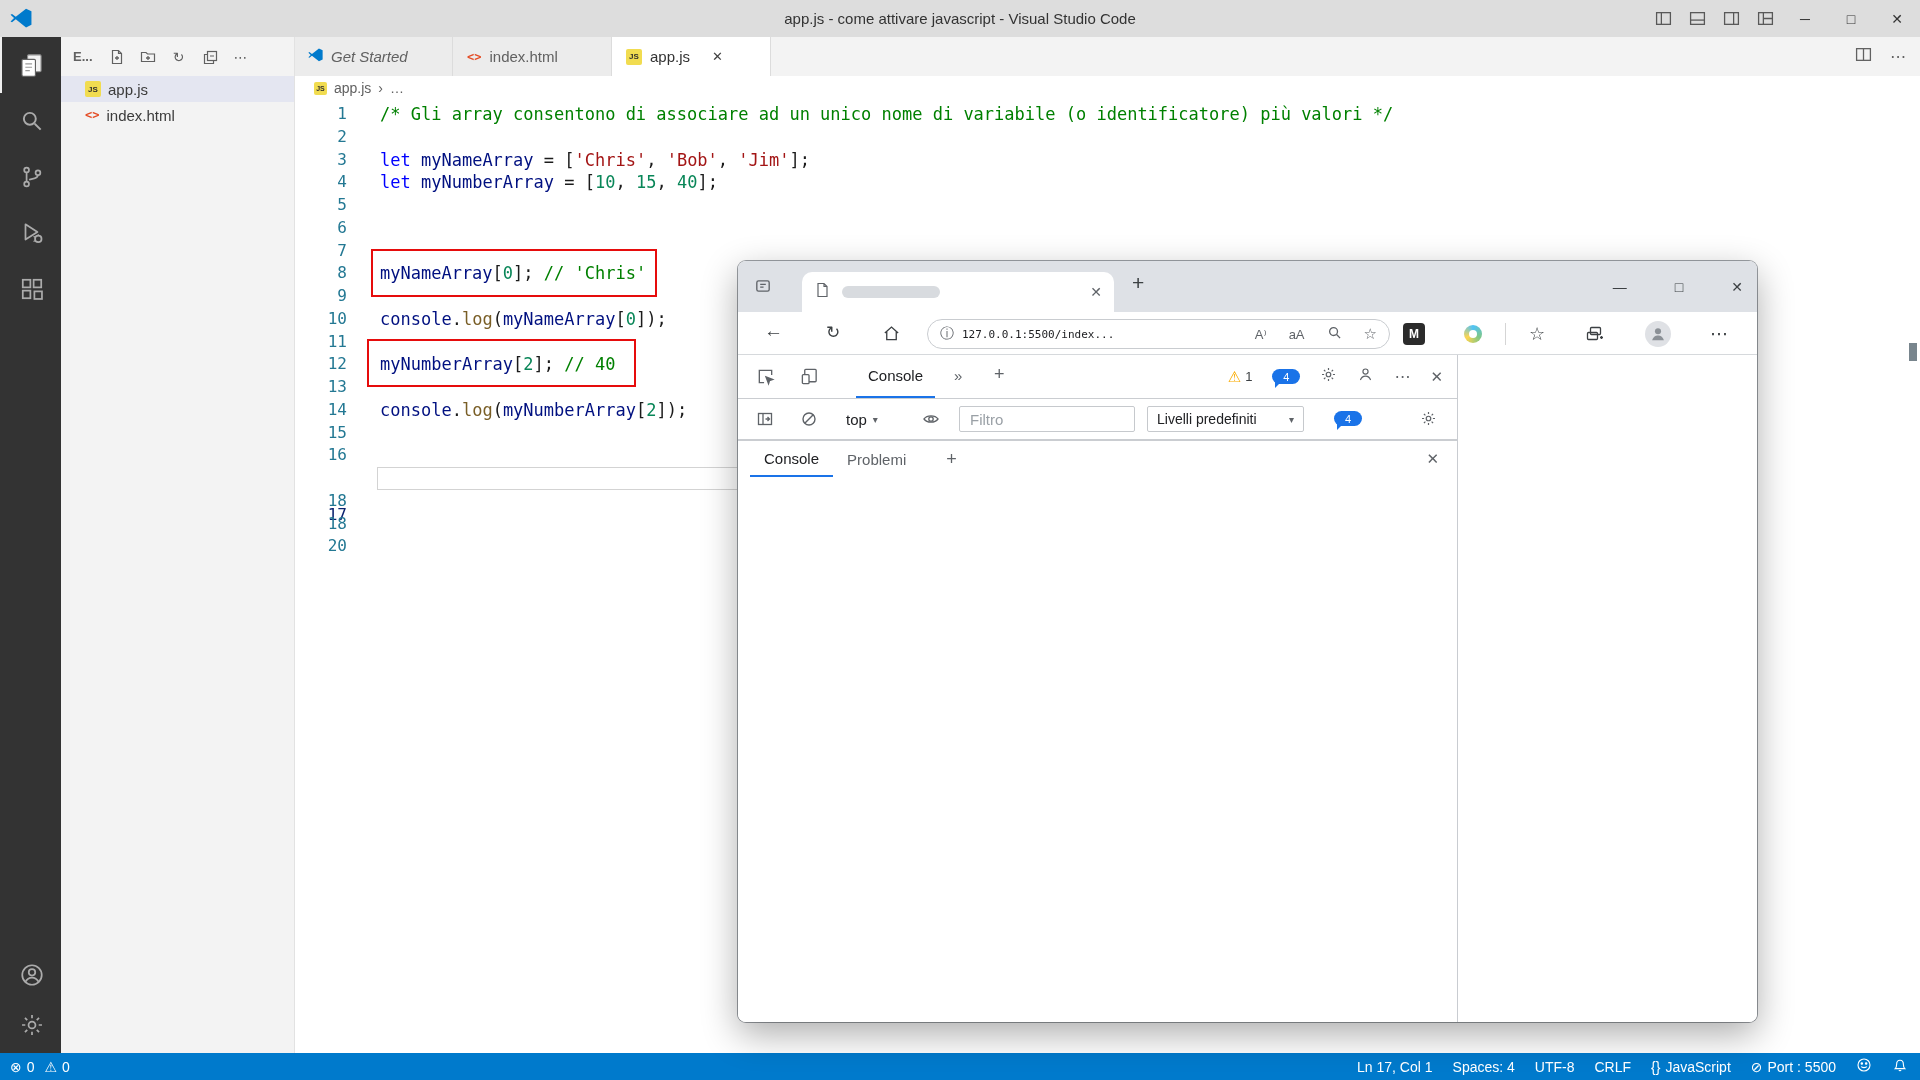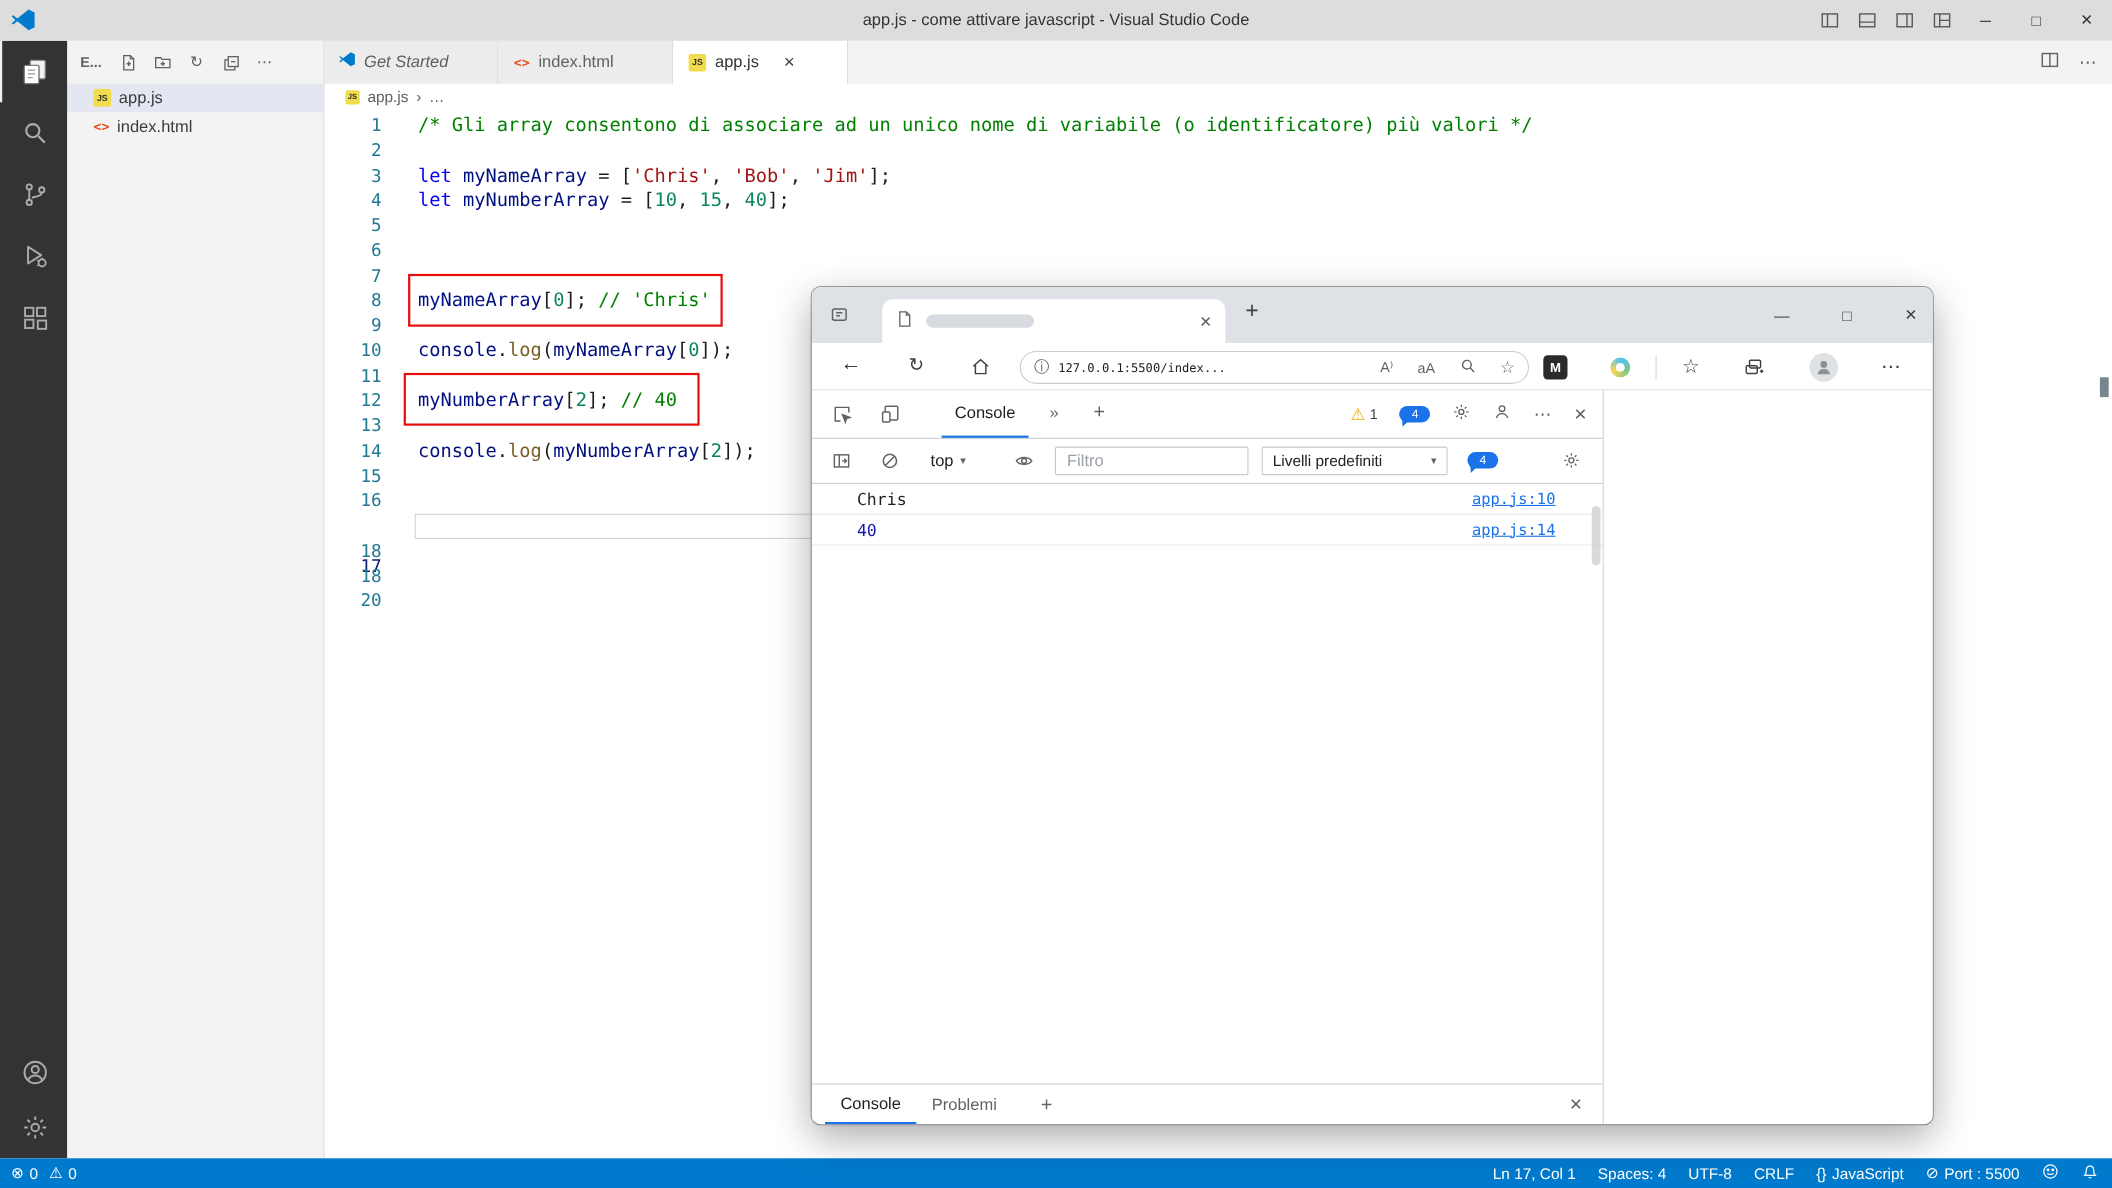--- a/index.html
+++ b/index.html
@@ -109,21 +109,21 @@
   .warn-tri{color:#F9AB00;font-size:15px;}
   .msg-bubble{min-width:20px;height:15px;background:#1A73E8;border-radius:8px;color:#fff;font-size:11px;display:flex;
               align-items:center;justify-content:center;padding:0 4px;position:relative;}
   .msg-bubble::after{content:"";position:absolute;left:3px;bottom:-4px;border:3px solid transparent;border-top-color:#1A73E8;border-left-color:#1A73E8;}
   .dt-toolbar{height:40px;flex:none;border-bottom:1px solid #CACDD1;position:relative;}
   .dt-ctx{position:absolute;left:108px;top:0;height:40px;display:flex;align-items:center;gap:6px;font-size:15px;color:#202124;}
   .caret{font-size:10px;color:#5F6368;}
   .dt-filter{position:absolute;left:221px;top:7px;width:176px;height:26px;border:1px solid #C6C9CD;border-radius:2px;
              box-sizing:border-box;padding:0 10px;font-size:15px;color:#202124;outline:none;font-family:"Liberation Sans",sans-serif;}
   .dt-filter::placeholder{color:#9AA0A6;}
-  .dt-levels{position:absolute;left:409px;top:7px;width:169px;height:26px;border:1px solid #C6C9CD;border-radius:2px;background:#fff;
+  .dt-levels{position:absolute;left:409px;top:7px;width:157px;height:26px;border:1px solid #C6C9CD;border-radius:2px;background:#fff;
              box-sizing:border-box;display:flex;align-items:center;justify-content:space-between;padding:0 9px;font-size:14px;color:#202124;}
   .dt-messages{flex:1;position:relative;overflow:hidden;}
   .console-row{height:27px;display:flex;align-items:center;border-bottom:1px solid #E9EAED;padding:0 43px 0 41px;}
   .msg{font-family:"DejaVu Sans Mono","Liberation Mono",monospace;font-size:15px;color:#202124;}
   .msg-number{color:#1A1AA6;}
   .msg-link{margin-left:auto;font-family:"DejaVu Sans Mono","Liberation Mono",monospace;font-size:14px;color:#1A73E8;text-decoration:underline;cursor:pointer;}
   .dt-scroll{position:absolute;right:2px;top:20px;width:8px;height:54px;background:#CDCDCD;border-radius:4px;opacity:.75;}
   .dt-drawer{height:36px;flex:none;border-top:1px solid #CACDD1;position:relative;display:flex;align-items:center;}
   .drawer-tab{height:36px;display:flex;align-items:center;padding:0 14px;font-size:15px;color:#5F6368;box-sizing:border-box;cursor:default;}
   .drawer-tab.active{color:#202124;border-bottom:2px solid #1A73E8;}
@@ -509,31 +509,20 @@
           <span>Livelli predefiniti</span>
           <span class="caret">▾</span>
         </span>
         <span class="msg-bubble" style="position:absolute;left:596px;top:12px;">4</span>
         <span class="dt-ic" style="right:20px;top:11px;"><svg width="17" height="17" viewBox="0 0 24 24" fill="none" stroke="#5F6368" stroke-width="1.7">
               <circle cx="12" cy="12" r="3.2"></circle>
               <path d="M12 2.8v3 M12 18.2v3 M2.8 12h3 M18.2 12h3 M5.5 5.5l2.1 2.1 M16.4 16.4l2.1 2.1 M18.5 5.5l-2.1 2.1 M7.6 16.4l-2.1 2.1"></path>
             </svg></span>
       </div>
 
-      <div class="dt-messages">
-        <div class="dt-scroll"></div>
-      <div class="console-row">
-            <span class="msg msg-string">Chris</span>
-            <a class="msg-link">app.js:10</a>
-          </div>
-          <div class="console-row">
-            <span class="msg msg-number">40</span>
-            <a class="msg-link">app.js:14</a>
-          </div>
-        </div>
 
       <div class="dt-drawer">
         <span style="width:12px;"></span>
         <span style="display:flex;height:36px;">
             <div class="drawer-tab active">Console</div>
             <div class="drawer-tab">Problemi</div>
           </span>
         <span class="drawer-plus">+</span>
         <span class="drawer-close">✕</span>
       </div>

